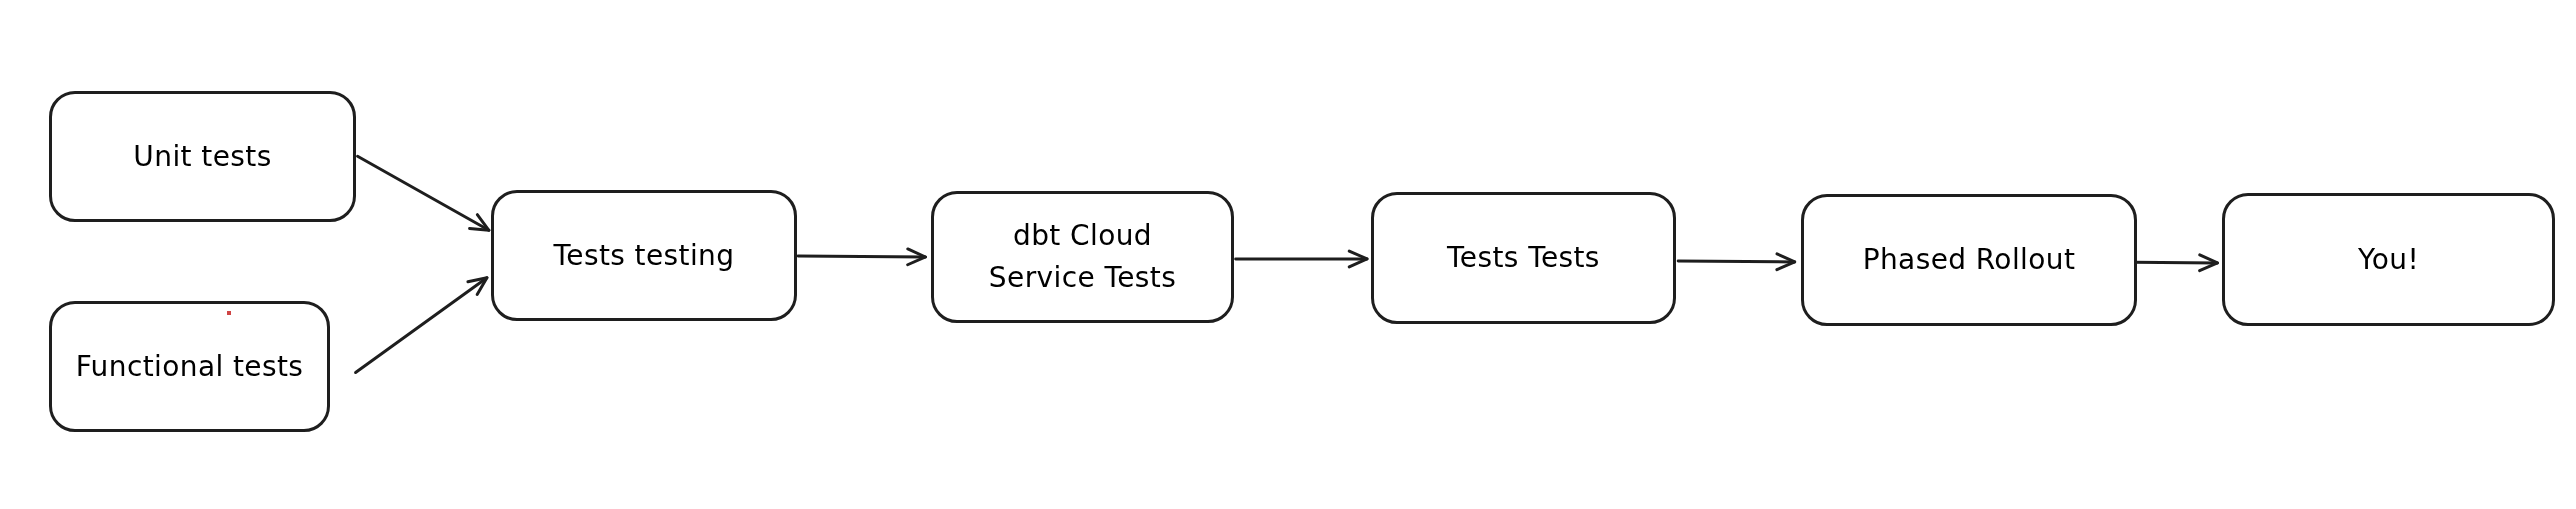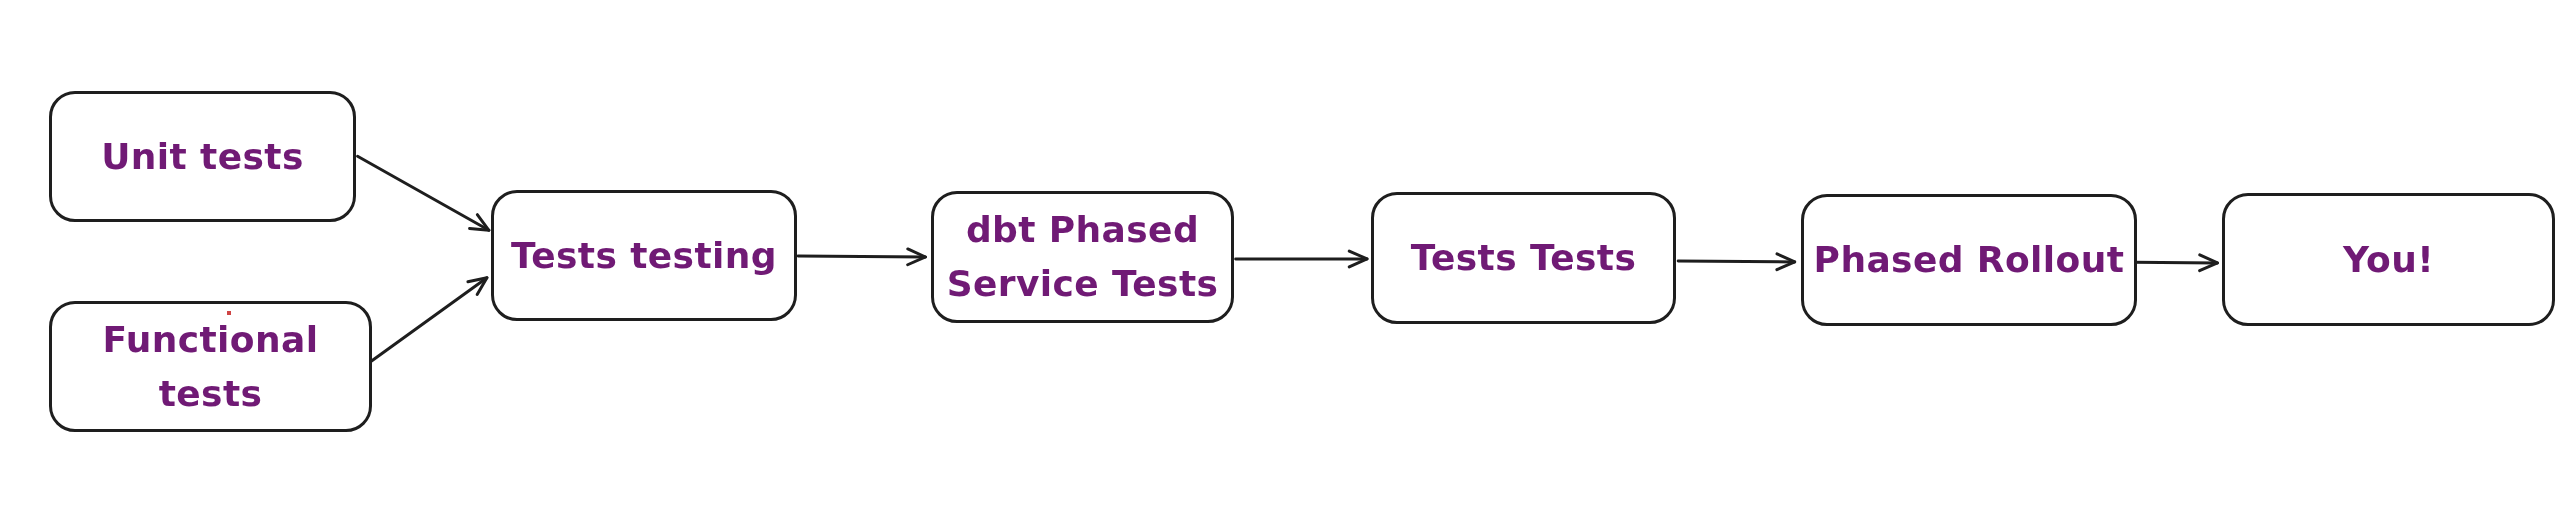--- a/index.html
+++ b/index.html
@@ -26,27 +26,26 @@
     position: absolute;
     box-sizing: border-box;
     background: #ffffff;
     border: 3px solid #1e1e1e;
     border-radius: 26px;
     display: flex;
     align-items: center;
     justify-content: center;
   }
   .node .label {
-    font-size: 36px;
+    font-size: 28px;
     line-height: 1.5;
-    color: #701a75;
+    color: #000000;
     text-align: center;
     white-space: pre-line;
     letter-spacing: 0.4px;
-    font-weight: bold;
   }
   .artifact-dot {
     position: absolute;
     left: 227px;
     top: 311px;
     width: 4px;
     height: 4px;
     background: #cf4545;
   }
 </style>
@@ -66,30 +65,30 @@
     <path d="M808 259 L937 260" fill="none" stroke="#1e1e1e" stroke-width="3" stroke-linecap="round" marker-end="url(#arrowhead)"></path>
     <path d="M1251 262 L1384 262" fill="none" stroke="#1e1e1e" stroke-width="3" stroke-linecap="round" marker-end="url(#arrowhead)"></path>
     <path d="M1699 264 L1817 265" fill="none" stroke="#1e1e1e" stroke-width="3" stroke-linecap="round" marker-end="url(#arrowhead)"></path>
     <path d="M2131 265 L2245 266" fill="none" stroke="#1e1e1e" stroke-width="3" stroke-linecap="round" marker-end="url(#arrowhead)"></path>
   </svg>
 
   <div class="node" style="left:49px; top:91px; width:307px; height:131px;">
     <span class="label">Unit tests</span>
   </div>
 
-  <div class="node" style="left:49px; top:301px; width:323px; height:131px;">
+  <div class="node" style="left:49px; top:301px; width:281px; height:131px;">
     <span class="label">Functional tests</span>
   </div>
 
   <div class="node" style="left:491px; top:190px; width:306px; height:131px;">
     <span class="label">Tests testing</span>
   </div>
 
   <div class="node" style="left:931px; top:191px; width:303px; height:132px;">
-    <span class="label">dbt Phased
+    <span class="label">dbt Cloud
 Service Tests</span>
   </div>
 
   <div class="node" style="left:1371px; top:192px; width:305px; height:132px;">
     <span class="label">Tests Tests</span>
   </div>
 
   <div class="node" style="left:1801px; top:194px; width:336px; height:132px;">
     <span class="label">Phased Rollout</span>
   </div>

